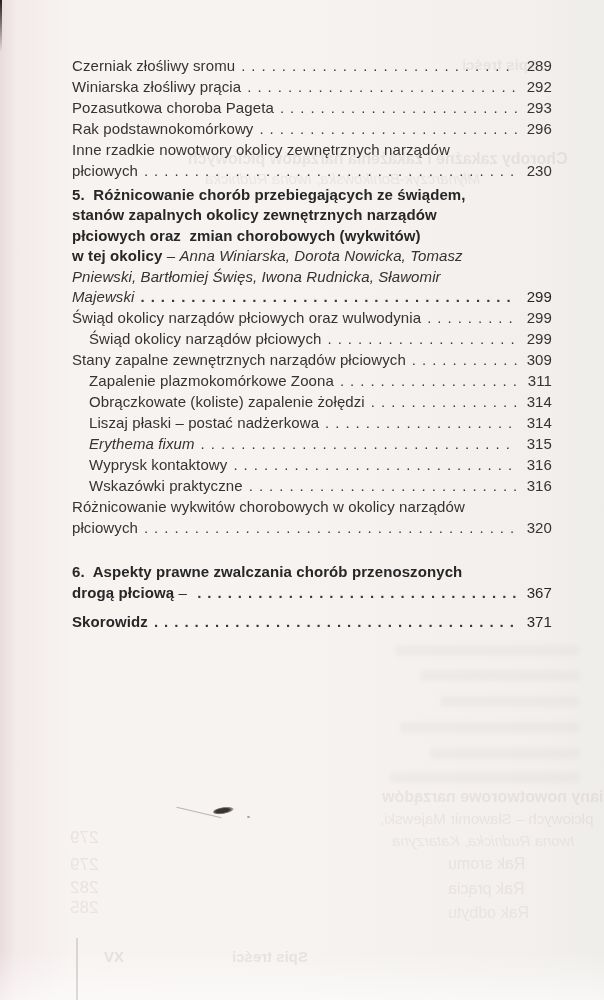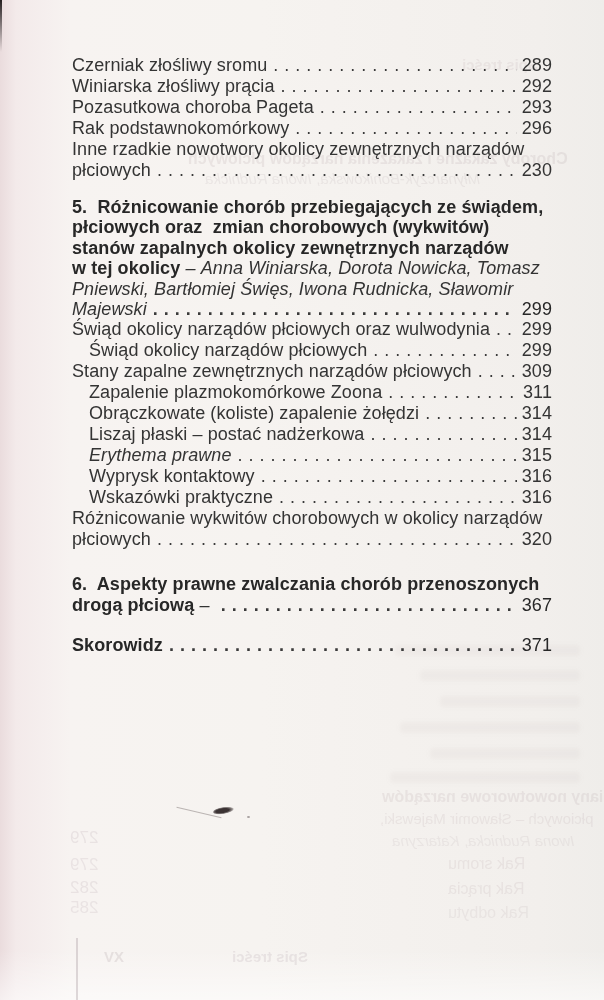--- a/index.html
+++ b/index.html
@@ -12,36 +12,36 @@
     position:relative;width:604px;height:1000px;overflow:hidden;
     background:
       linear-gradient(180deg, rgba(255,255,255,0) 95%, rgba(255,255,255,.55) 100%),
       linear-gradient(90deg, #eadcdd 0px, #f3eaea 16px, #f7f3f1 70px, #f6f3f0 260px, #f2efec 540px, #efedea 604px);
     color:#343434;
   }
   .edge-sliver{position:absolute;left:0;top:0;width:2px;height:52px;
     background:linear-gradient(180deg,#241f20,rgba(36,31,32,0));}
   .content{
     position:absolute;left:72px;top:55px;width:480px;
-    font-size:18px;line-height:21px;letter-spacing:.1px;
+    font-size:15px;line-height:21px;letter-spacing:.1px;
   }
   .row{display:flex;align-items:baseline;}
   .row .t{white-space:pre;}
   .lvl2{padding-left:17px;}
   .leader{flex:1;overflow:hidden;white-space:nowrap;margin:0 5px 0 6px;
     letter-spacing:6px;color:#3a3a3a;}
   .leader::after{content:"......................................................................";}
   .pg{white-space:nowrap;font-weight:400;font-style:normal;min-width:30px;text-align:right;}
   .h{font-weight:700;line-height:20.4px;color:#272727;}
   .h .t{white-space:pre;}
   .auth{font-style:italic;font-weight:400;color:#333;}
   .it{font-style:italic;}
-  .sec5{margin-top:16px;}
+  .sec5{margin-top:4px;}
   .sec6{margin-top:24px;line-height:20.6px;}
-  .skorowidz{margin-top:20px;}
+  .skorowidz{margin-top:9px;}
   
   .ghost{position:absolute;transform:scaleX(-1);white-space:nowrap;
     filter:blur(.7px);pointer-events:none;}
   .g-b{font-weight:700;}
   .g-i{font-style:italic;}
   .smudge{position:absolute;background:rgba(140,120,130,.055);filter:blur(2px);
     border-radius:4px;pointer-events:none;}
   .speck{position:absolute;left:213px;top:807px;width:21px;height:7px;
     background:radial-gradient(ellipse at 45% 50%, #3b3233 0 40%, rgba(59,50,51,.55) 60%, rgba(59,50,51,0) 75%);
     transform:rotate(-9deg);border-radius:50%;}
@@ -120,24 +120,24 @@
       <span class="t">płciowych</span>
       <span class="leader"></span>
       <span class="pg">230</span>
     </div>
 
     <div class="sec5">
       <div class="row h">
         <span class="t">5.  Różnicowanie chorób przebiegających ze świądem,</span>
       </div>
       <div class="row h">
+        <span class="t">stanów zapalnych okolicy zewnętrznych narządów</span>
+      </div>
+      <div class="row h">
         <span class="t">płciowych oraz  zmian chorobowych (wykwitów)</span>
-      </div>
-      <div class="row h">
-        <span class="t">stanów zapalnych okolicy zewnętrznych narządów</span>
       </div>
       <div class="row h">
         <span class="t">w tej okolicy</span>
           <span class="t auth"> – </span>
           <span class="t auth">Anna Winiarska, Dorota Nowicka, Tomasz</span>
       </div>
       <div class="row h">
         <span class="t auth">Pniewski, Bartłomiej Święs, Iwona Rudnicka, Sławomir</span>
       </div>
       <div class="row h">
@@ -171,21 +171,21 @@
       <span class="t">Obrączkowate (koliste) zapalenie żołędzi</span>
       <span class="leader"></span>
       <span class="pg">314</span>
     </div>
     <div class="row lvl2">
       <span class="t">Liszaj płaski – postać nadżerkowa</span>
       <span class="leader"></span>
       <span class="pg">314</span>
     </div>
     <div class="row lvl2">
-      <span class="t it">Erythema prawne</span>
+      <span class="t it">Erythema fixum</span>
       <span class="leader"></span>
       <span class="pg">315</span>
     </div>
     <div class="row lvl2">
       <span class="t">Wyprysk kontaktowy</span>
       <span class="leader"></span>
       <span class="pg">316</span>
     </div>
     <div class="row lvl2">
       <span class="t">Wskazówki praktyczne</span>

